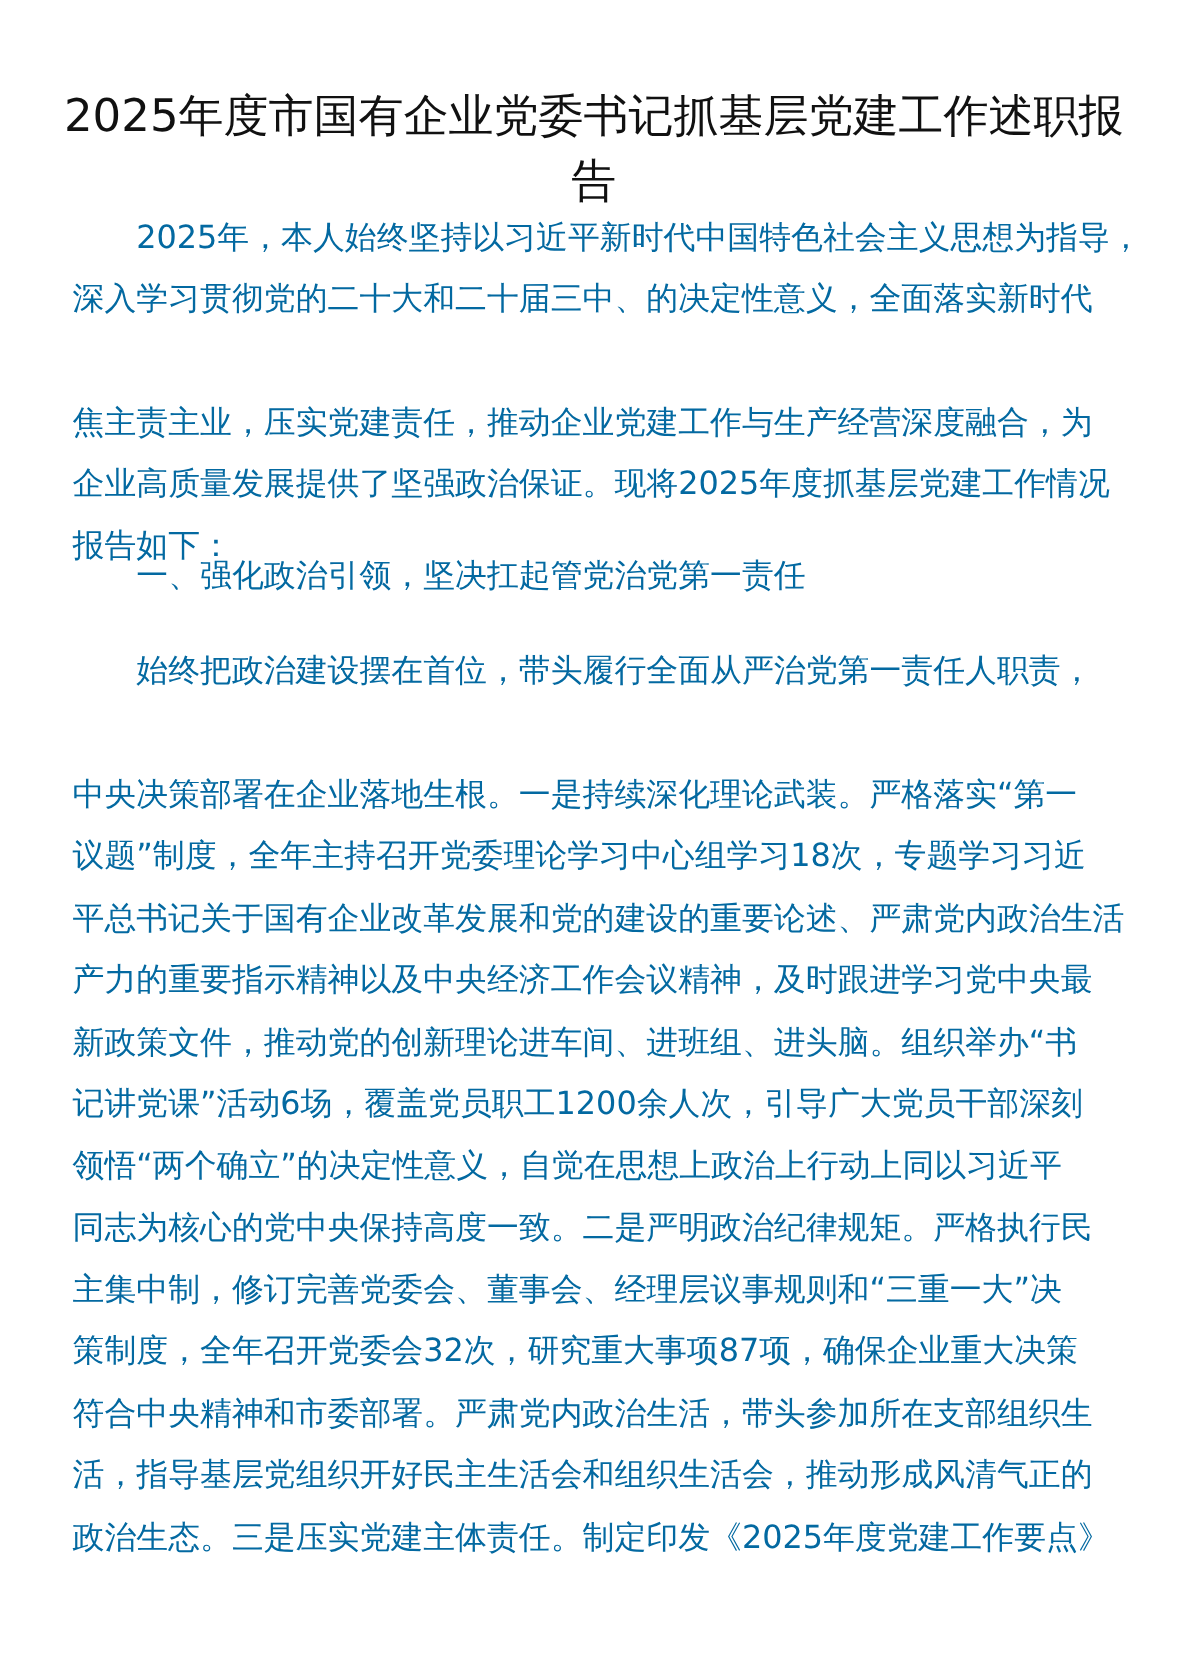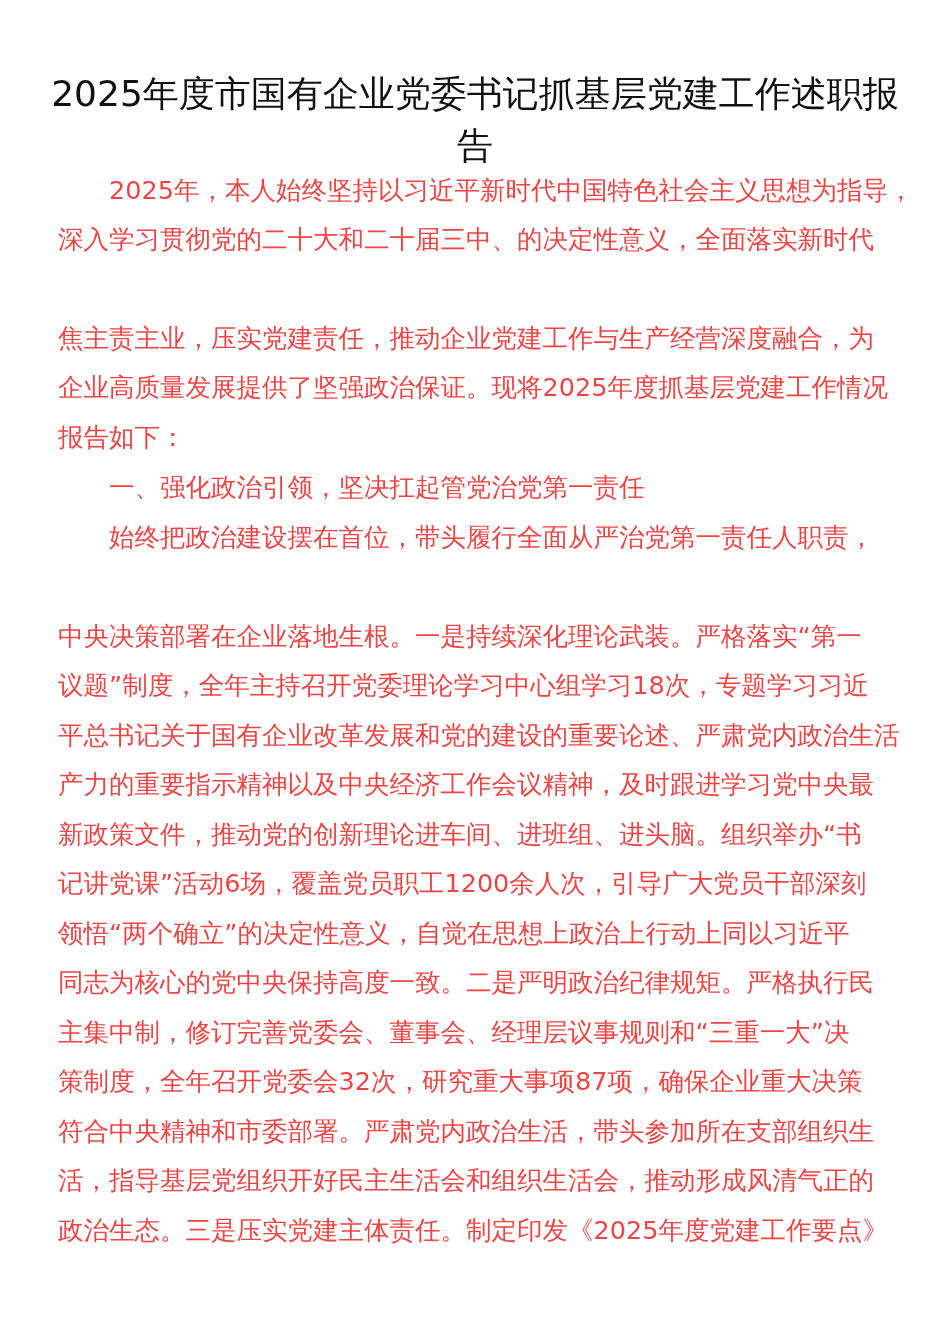--- a/index.html
+++ b/index.html
@@ -1,37 +1,37 @@
 <!DOCTYPE html>
 <html><head>
   <meta charset="utf-8">
   <style>
     html, body { margin: 0; padding: 0; background: #ffffff; }
     body { width: 950px; height: 1344px; overflow: hidden; position: relative;
            font-family: "DejaVu Sans", "Liberation Sans", sans-serif; color: #111; }
     .page { position: absolute; left: 0; top: 0; width: 876px; height: 1344px; background: #fff; }
     .title { position: absolute; left: 40px; width: 870px; top: 68px; text-align: center;
              font-size: 36px; line-height: 52px; letter-spacing: 0px; color: #111; }
-    .line { position: absolute; left: 58px; font-size: 25.5px; line-height: 50px; white-space: nowrap; color: #ef4444; }
+    .line { position: absolute; left: 58px; font-size: 25.5px; line-height: 50px; white-space: nowrap; color: #0369a1; }
   </style>
 </head>
 <body>
 
 <div class="page">
   <div class="title">
     <div>2025年度市国有企业党委书记抓基层党建工作述职报</div>
     <div>告</div>
   </div>
 
   <div class="line" style="top:165px">　　2025年，本人始终坚持以习近平新时代中国特色社会主义思想为指导，</div>
   <div class="line" style="top:214px">深入学习贯彻党的二十大和二十届三中、的决定性意义，全面落实新时代</div>
   <div class="line" style="top:313px">焦主责主业，压实党建责任，推动企业党建工作与生产经营深度融合，为</div>
   <div class="line" style="top:362px">企业高质量发展提供了坚强政治保证。现将2025年度抓基层党建工作情况</div>
   <div class="line" style="top:412px">报告如下：</div>
-  <div class="line" style="top:462px">　　一、强化政治引领，坚决扛起管党治党第一责任</div>
+  <div class="line" style="top:436px">　　一、强化政治引领，坚决扛起管党治党第一责任</div>
   <div class="line" style="top:512px">　　始终把政治建设摆在首位，带头履行全面从严治党第一责任人职责，</div>
   <div class="line" style="top:611px">中央决策部署在企业落地生根。一是持续深化理论武装。严格落实“第一</div>
   <div class="line" style="top:660px">议题”制度，全年主持召开党委理论学习中心组学习18次，专题学习习近</div>
   <div class="line" style="top:710px">平总书记关于国有企业改革发展和党的建设的重要论述、严肃党内政治生活</div>
   <div class="line" style="top:759px">产力的重要指示精神以及中央经济工作会议精神，及时跟进学习党中央最</div>
   <div class="line" style="top:809px">新政策文件，推动党的创新理论进车间、进班组、进头脑。组织举办“书</div>
   <div class="line" style="top:858px">记讲党课”活动6场，覆盖党员职工1200余人次，引导广大党员干部深刻</div>
   <div class="line" style="top:908px">领悟“两个确立”的决定性意义，自觉在思想上政治上行动上同以习近平</div>
   <div class="line" style="top:957px">同志为核心的党中央保持高度一致。二是严明政治纪律规矩。严格执行民</div>
   <div class="line" style="top:1007px">主集中制，修订完善党委会、董事会、经理层议事规则和“三重一大”决</div>

